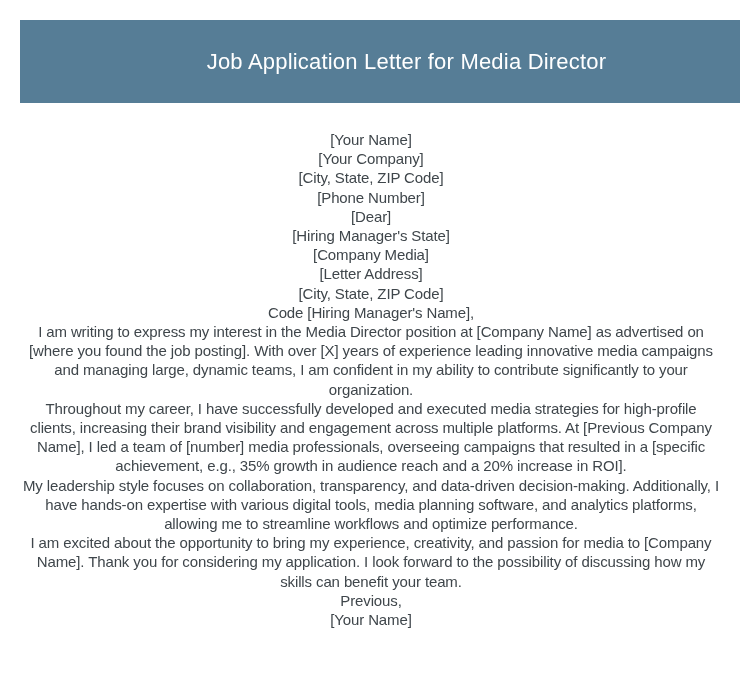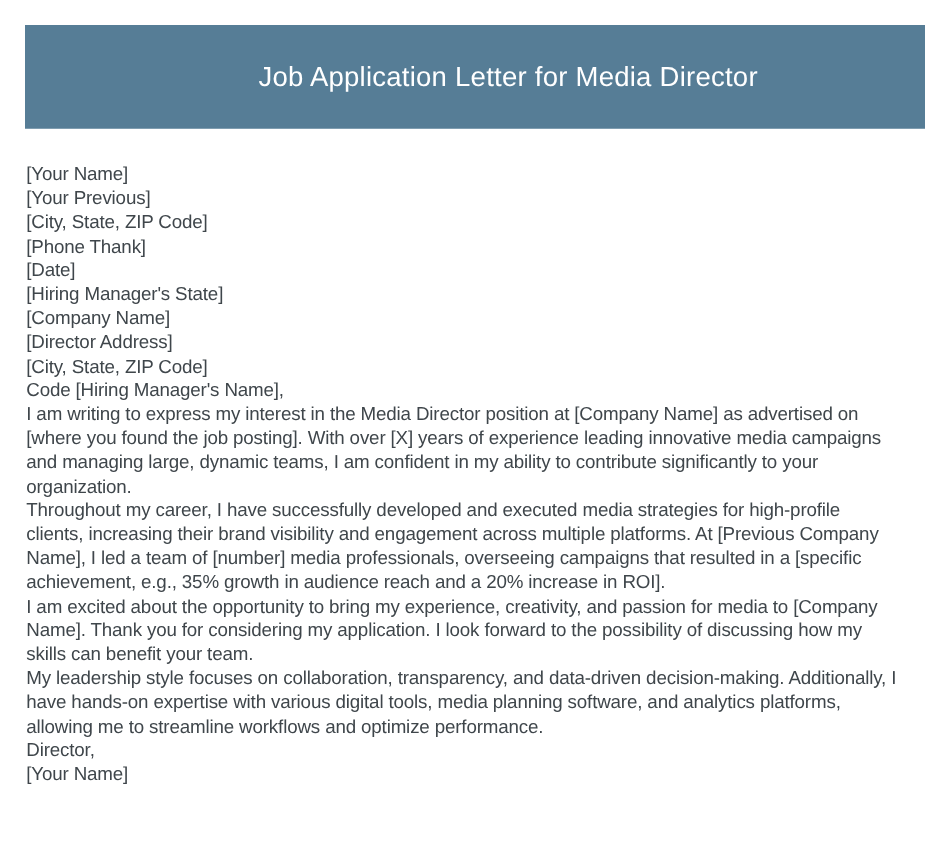--- a/index.html
+++ b/index.html
@@ -28,54 +28,54 @@
     letter-spacing:0.2px;
     white-space:nowrap;
   }
   .letter{
     position:absolute;left:21px;top:130px;
     width:700px;
     color:var(--ink);
     font-size:15px;line-height:19.2px;
     letter-spacing:-0.12px;
   }
-  .letter p{margin:0;}
+  .letter p{margin:0;text-align:center;}
 </style>
 </head>
 <body>
 
 <div class="page">
 
   <header class="title-band">
     <h1 class="doc-title">Job Application Letter for Media Director</h1>
   </header>
 
   <main class="letter">
     <div>
         <p>[Your Name]</p>
-        <p>[Your Previous]</p>
+        <p>[Your Company]</p>
         <p>[City, State, ZIP Code]</p>
-        <p>[Phone Thank]</p>
-        <p>[Date]</p>
+        <p>[Phone Number]</p>
+        <p>[Dear]</p>
       </div>
 
     <div>
         <p>[Hiring Manager's State]</p>
-        <p>[Company Name]</p>
-        <p>[Director Address]</p>
+        <p>[Company Media]</p>
+        <p>[Letter Address]</p>
         <p>[City, State, ZIP Code]</p>
       </div>
 
     <p>Code [Hiring Manager's Name],</p>
 
     <div>
         <p>I am writing to express my interest in the Media Director position at [Company Name] as advertised on [where you found the job posting]. With over [X] years of experience leading innovative media campaigns and managing large, dynamic teams, I am confident in my ability to contribute significantly to your organization.</p>
         <p>Throughout my career, I have successfully developed and executed media strategies for high-profile clients, increasing their brand visibility and engagement across multiple platforms. At [Previous Company Name], I led a team of [number] media professionals, overseeing campaigns that resulted in a [specific achievement, e.g., 35% growth in audience reach and a 20% increase in ROI].</p>
+        <p>My leadership style focuses on collaboration, transparency, and data-driven decision-making. Additionally, I have hands-on expertise with various digital tools, media planning software, and analytics platforms, allowing me to streamline workflows and optimize performance.</p>
         <p>I am excited about the opportunity to bring my experience, creativity, and passion for media to [Company Name]. Thank you for considering my application. I look forward to the possibility of discussing how my skills can benefit your team.</p>
-        <p>My leadership style focuses on collaboration, transparency, and data-driven decision-making. Additionally, I have hands-on expertise with various digital tools, media planning software, and analytics platforms, allowing me to streamline workflows and optimize performance.</p>
       </div>
 
-    <p>Director,</p>
+    <p>Previous,</p>
 
     <p>[Your Name]</p>
   </main>
 
 </div>
 
 </body></html>

